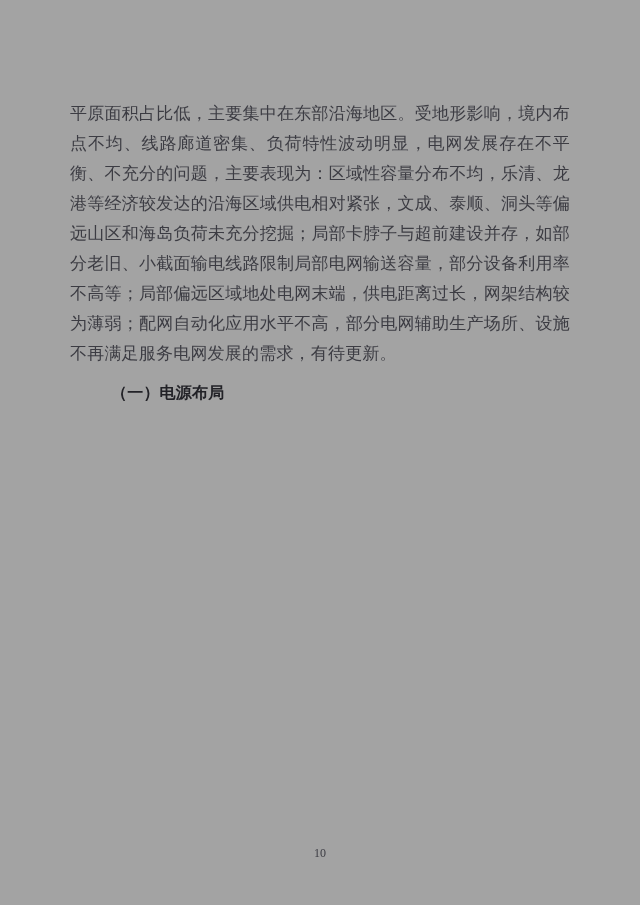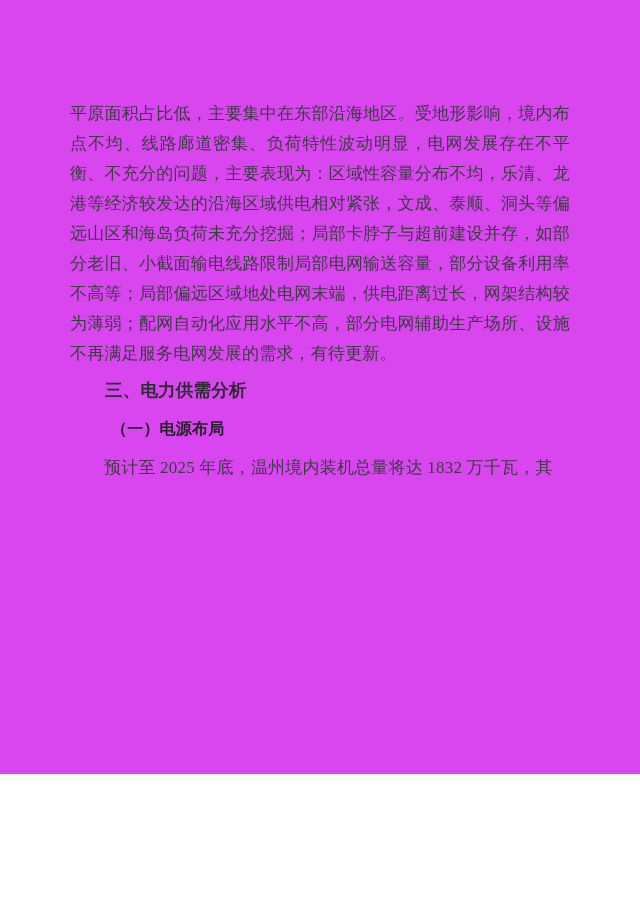--- a/index.html
+++ b/index.html
@@ -3,22 +3,22 @@
 <meta charset="utf-8">
 <style>
   html, body {
     margin: 0;
     padding: 0;
     background: #ffffff;
   }
   .page {
     position: relative;
     width: 640px;
-    height: 774px;
-    background: #d946ef;
+    height: 905px;
+    background: #a3a3a3;
     overflow: hidden;
     font-family: "Liberation Serif", "DejaVu Serif", serif;
   }
   .text-area {
     position: absolute;
     left: 70px;
     top: 99px;
     width: 500px;
     font-size: 17px;
     line-height: 30px;
@@ -70,23 +70,21 @@
 </style>
 </head>
 <body>
 
 <div class="page">
   <div class="text-area">
 
     <p class="body-para">平原面积占比低，主要集中在东部沿海地区。受地形影响，境内布点不均、线路廊道密集、负荷特性波动明显，电网发展存在不平衡、不充分的问题，主要表现为：区域性容量分布不均，乐清、龙港等经济较发达的沿海区域供电相对紧张，文成、泰顺、洞头等偏远山区和海岛负荷未充分挖掘；局部卡脖子与超前建设并存，如部分老旧、小截面输电线路限制局部电网输送容量，部分设备利用率不高等；局部偏远区域地处电网末端，供电距离过长，网架结构较为薄弱；配网自动化应用水平不高，部分电网辅助生产场所、设施不再满足服务电网发展的需求，有待更新。</p>
 
 
-    <h2 class="section-heading">三、电力供需分析</h2>
 
     <h3 class="sub-heading">（一）电源布局</h3>
 
 
-    <p class="body-para indent">预计至 2025 年底，温州境内装机总量将达 1832 万千瓦，其</p>
 
   </div>
 
   <div class="page-footer">10</div>
 </div>
 
 </body></html>

